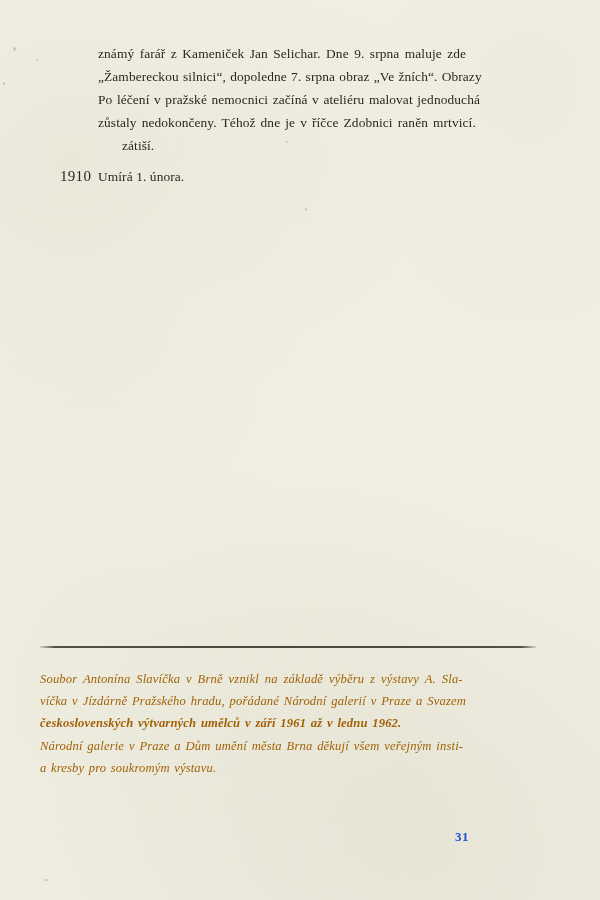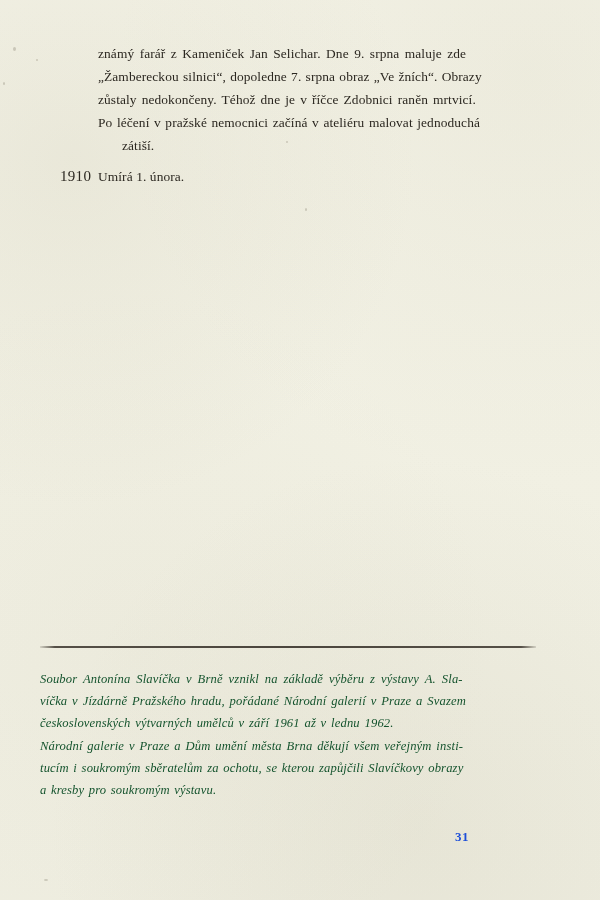--- a/index.html
+++ b/index.html
@@ -105,21 +105,21 @@
     width: 500px;
   }
 
   .iline {
     font-family: "Liberation Serif", serif;
     font-style: italic;
     font-size: 12.6px;
     line-height: 22.2px;
     letter-spacing: 0.15px;
     white-space: nowrap;
-    color: #14532d;
+    color: #a16207;
   }
 
   
   .page-number {
     position: absolute;
     left: 455px;
     top: 829px;
     font-size: 13px;
     font-weight: bold;
     letter-spacing: 0.4px;
@@ -136,38 +136,37 @@
 <div class="speck" style="left:3px;   top:82px;  width:2px;  height:3px;"></div>
 <div class="speck" style="left:305px; top:208px; width:2px;  height:3px;"></div>
 <div class="speck" style="left:44px;  top:879px; width:4px;  height:2px;"></div>
 <div class="speck" style="left:286px; top:141px; width:2px;  height:2px;"></div>
 
 <div class="page">
 
   <div class="body-block">
     <div class="line j" style="word-spacing:2.0px;">známý farář z Kameniček Jan Selichar. Dne 9. srpna maluje zde</div>
     <div class="line j" style="word-spacing:0.8px;">„Žambereckou silnici“, dopoledne 7. srpna obraz „Ve žních“. Obrazy</div>
+    <div class="line j" style="word-spacing:1.1px;">Po léčení v pražské nemocnici začíná v ateliéru malovat jednoduchá</div>
     <div class="line j" style="word-spacing:1.6px;">zůstaly nedokončeny. Téhož dne je v říčce Zdobnici raněn mrtvicí.</div>
-    <div class="line j" style="word-spacing:1.1px;">Po léčení v pražské nemocnici začíná v ateliéru malovat jednoduchá</div>
     <div class="line j" style="word-spacing:0px;margin-left:24px;">zátiší.</div>
   </div>
 
   <div class="entry" style="top:165px;">
     <div class="entry-year">1910</div>
     <div class="entry-text">
       <div class="line j" style="word-spacing:0px;">Umírá 1. února.</div>
     </div>
   </div>
 
   <div class="rule"></div>
 
   <div class="colophon">
     <div class="iline" style="word-spacing:2.6px;">Soubor Antonína Slavíčka v Brně vznikl na základě výběru z výstavy A. Sla-</div>
     <div class="iline" style="word-spacing:1.5px;">víčka v Jízdárně Pražského hradu, pořádané Národní galerií v Praze a Svazem</div>
-    <div class="iline" style="word-spacing:1.4px;">československých výtvarných umělců v září 1961 až v lednu 1962.</div>
+    <div class="iline" style="word-spacing:1.4px;font-weight:bold;">československých výtvarných umělců v září 1961 až v lednu 1962.</div>
     <div class="iline" style="word-spacing:1.5px;">Národní galerie v Praze a Dům umění města Brna děkují všem veřejným insti-</div>
-    <div class="iline" style="word-spacing:1.3px;">tucím i soukromým sběratelům za ochotu, se kterou zapůjčili Slavíčkovy obrazy</div>
     <div class="iline" style="word-spacing:1.2px;">a kresby pro soukromým výstavu.</div>
   </div>
 
   <div class="page-number">31</div>
 
 </div>
 
 </body></html>

